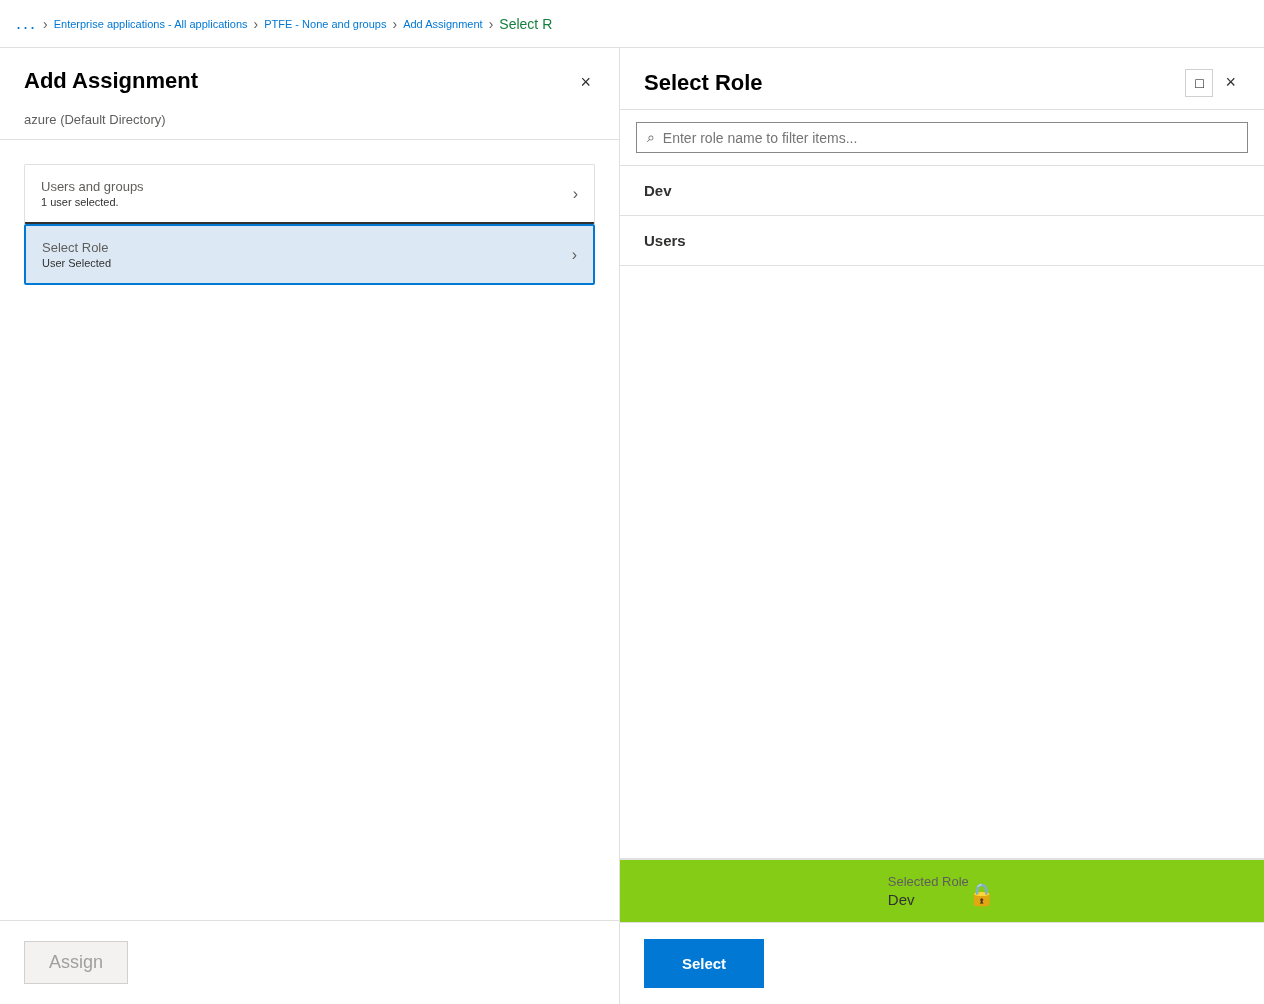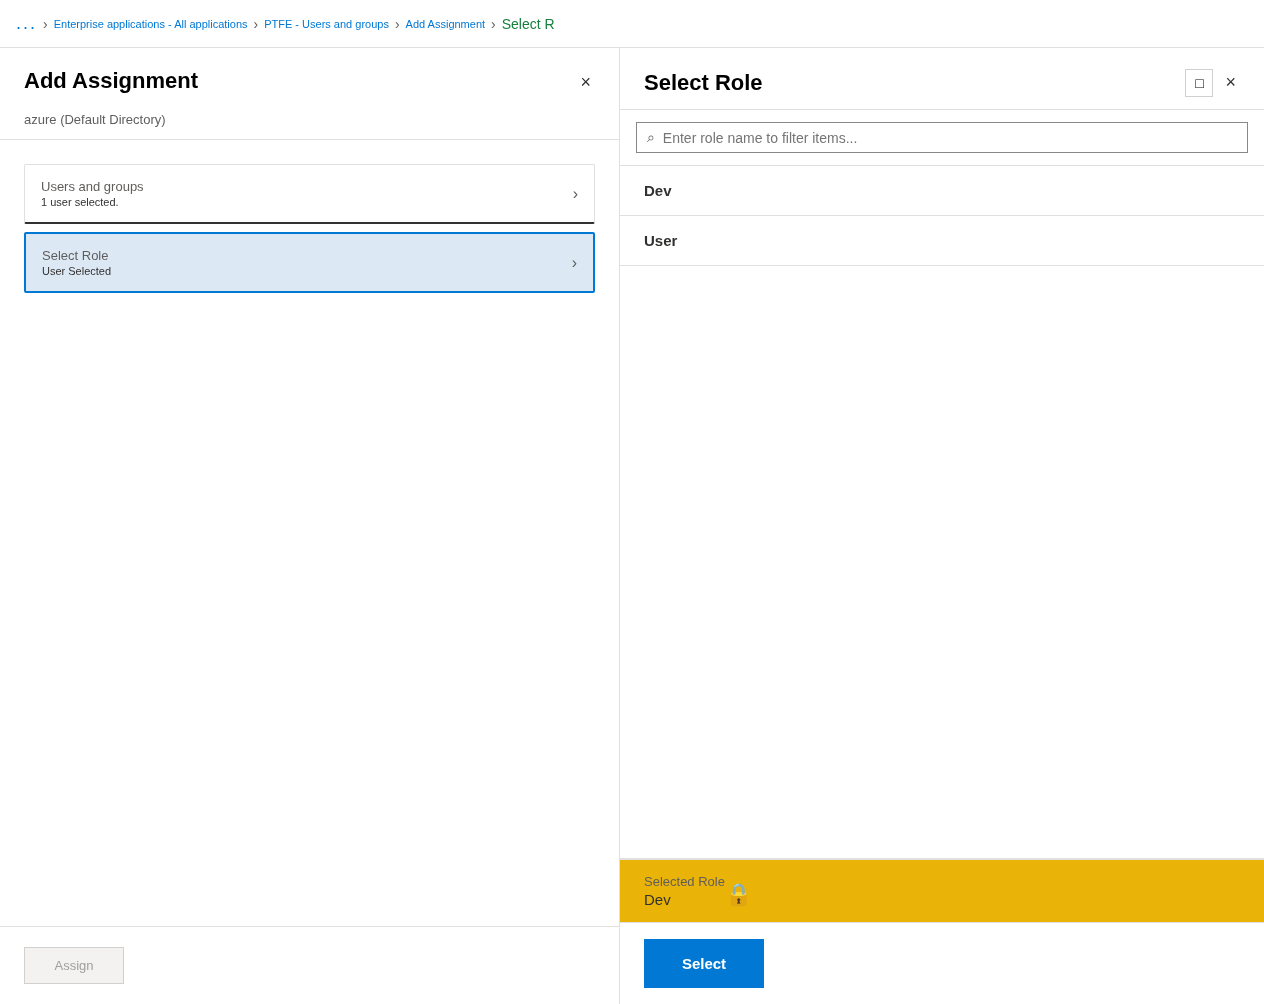--- a/index.html
+++ b/index.html
@@ -96,21 +96,20 @@
       flex: 1;
       padding: 24px;
       overflow-y: auto;
     }
 
     
     .step-item {
       border: 1px solid #e0e0e0;
       border-radius: 2px;
       padding: 14px 16px;
-      margin-bottom: 8px;
       cursor: pointer;
       display: flex;
       justify-content: space-between;
       align-items: center;
       background: #fff;
     }
 
     .step-item:first-child {
       border-bottom: 2px solid #323130;
     }
@@ -140,21 +139,21 @@
     .left-panel-footer {
       padding: 20px 24px;
       border-top: 1px solid #e0e0e0;
     }
 
     .assign-btn {
       background: #f3f2f1;
       border: 1px solid #d2d0ce;
       color: #a19f9d;
       padding: 10px 24px;
-      font-size: 13px;
+      font-size: 18px;
       cursor: not-allowed;
       min-width: 100px;
     }
 
     
     .right-panel {
       flex: 1;
       background: #fff;
       display: flex;
       flex-direction: column;
@@ -234,23 +233,23 @@
       font-size: 15px;
       font-weight: 600;
       color: #323130;
     }
 
     
     .selected-role-footer {
       padding: 14px 24px;
       border-top: 1px solid #e0e0e0;
       display: flex;
-      justify-content: flex-start;
+      justify-content: center;
       align-items: flex-end;
-      background: #eab308;
+      background: #84cc16;
       border-bottom: 1px solid #e0e0e0;
     }
 
     .selected-role-label {
       font-size: 13px;
       color: #605e5c;
     }
 
     .selected-role-value {
       font-size: 15px;
@@ -282,21 +281,21 @@
     }
   </style>
 </head>
 <body>
 
 <div class="breadcrumb-bar">
   <span class="breadcrumb-dots">...</span>
   <span class="breadcrumb-sep">›</span>
   <a class="breadcrumb-link" href="#">Enterprise applications - All applications</a>
   <span class="breadcrumb-sep">›</span>
-  <a class="breadcrumb-link" href="#">PTFE - Users and groups</a>
+  <a class="breadcrumb-link" href="#">PTFE - None and groups</a>
   <span class="breadcrumb-sep">›</span>
   <a class="breadcrumb-link" href="#">Add Assignment</a>
   <span class="breadcrumb-sep">›</span>
   <span class="breadcrumb-current">Select R</span>
 </div>
 
 <div class="panels-container">
 
   <div class="left-panel">
     <div class="left-panel-header">
@@ -349,21 +348,21 @@
 
     <div class="right-panel-search">
       <div class="search-input-wrapper">
         <span class="search-icon-glyph">⌕</span>
         <input type="text" placeholder="Enter role name to filter items..." style="">
       </div>
     </div>
 
     <div class="role-list">
       <div class="role-item">Dev</div>
-      <div class="role-item">User</div>
+      <div class="role-item">Users</div>
     </div>
 
     <div class="selected-role-footer">
       <div>
         <div class="selected-role-label">Selected Role</div>
         <div class="selected-role-value">Dev</div>
       </div>
       <span class="lock-icon">🔒</span>
     </div>
 

